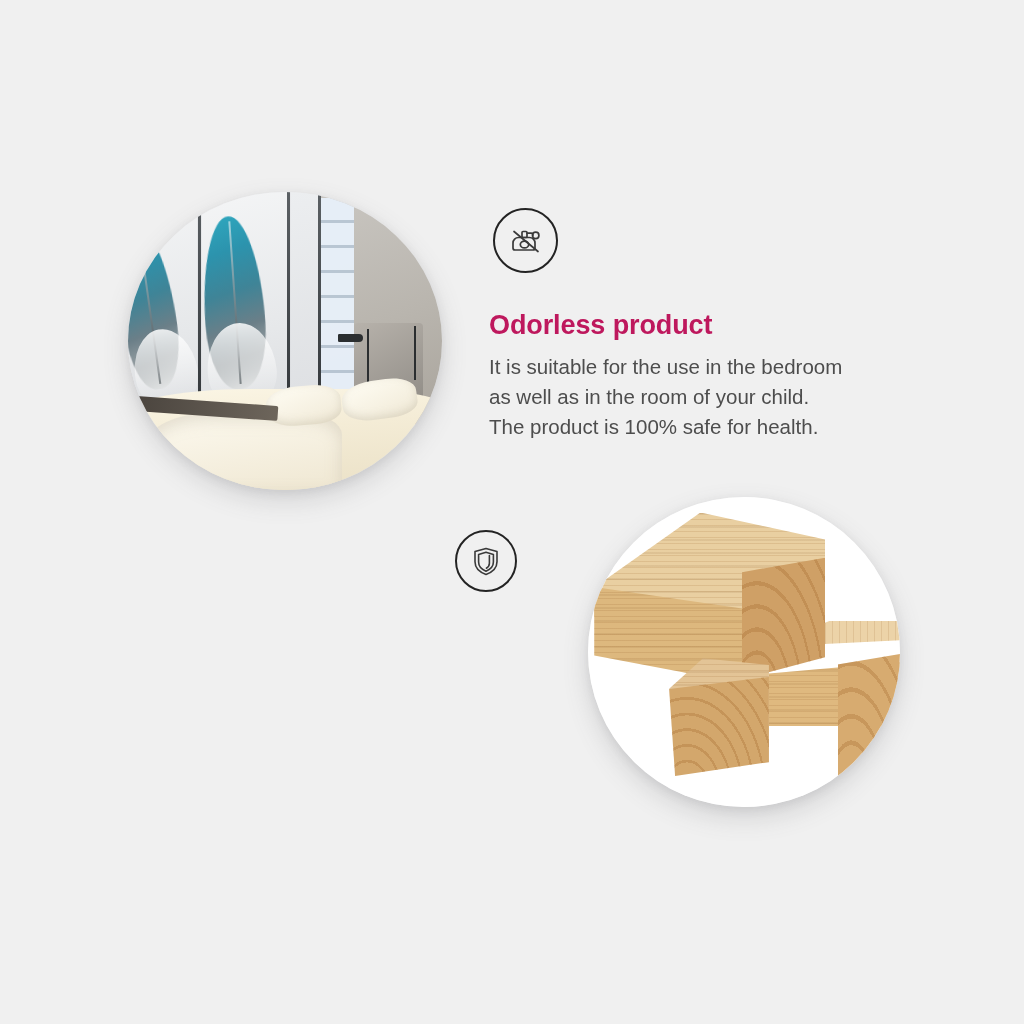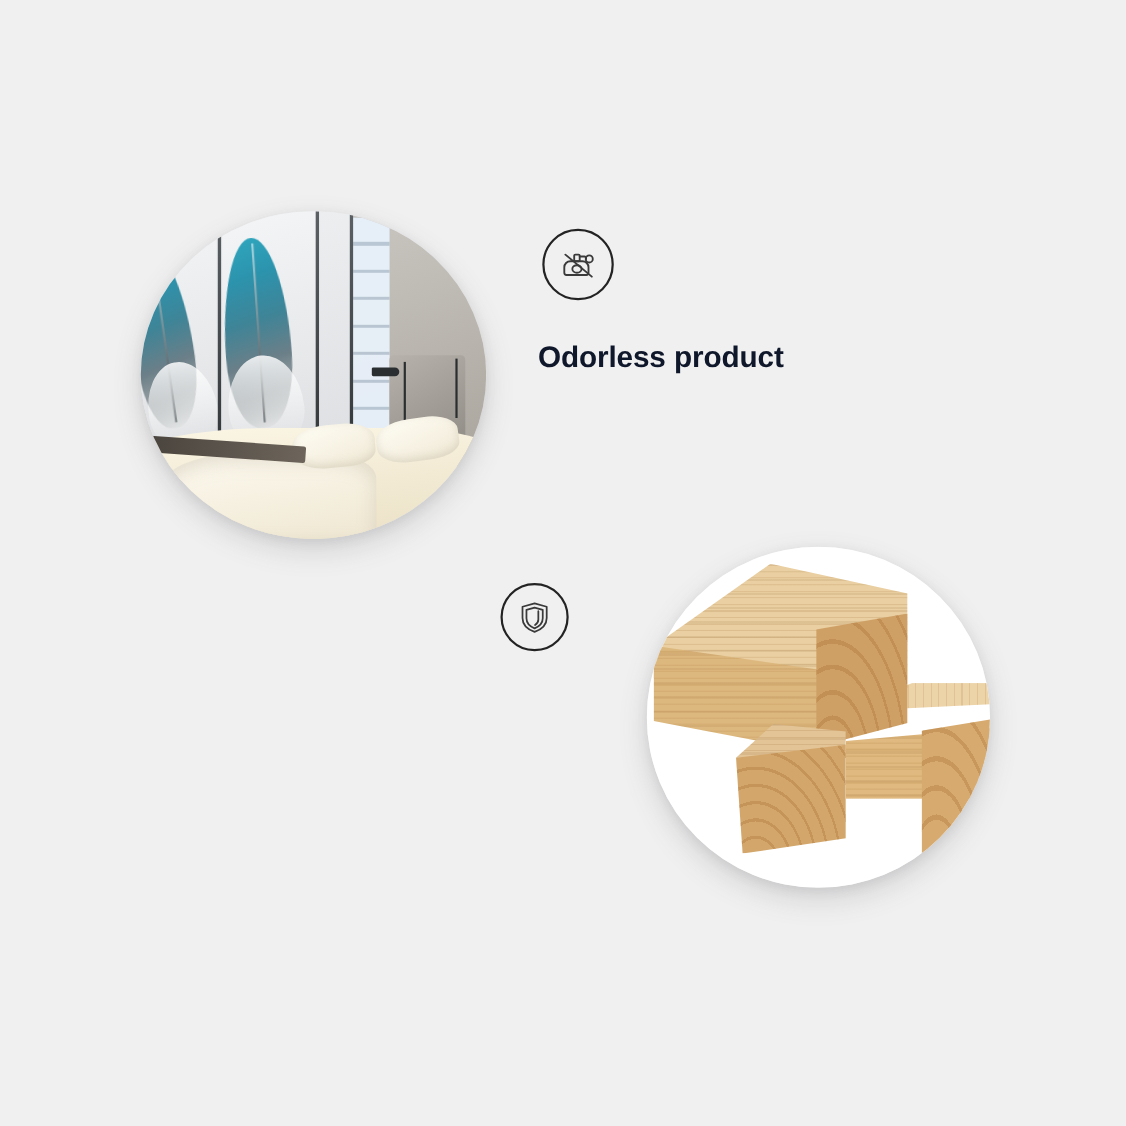--- a/index.html
+++ b/index.html
@@ -149,21 +149,21 @@
     box-sizing: border-box;
     display: flex;
     align-items: center;
     justify-content: center;
   }
   .icon-badge svg { display: block; }
 
   
   .feature-text { position: absolute; }
   .feature-title {
-    color: #0f172a;
+    color: #be185d;
     font-size: 27px;
     font-weight: bold;
     letter-spacing: -0.1px;
     margin: 0 0 11px 0;
     white-space: nowrap;
   }
   .feature-desc {
     color: #4d4d4d;
     font-size: 20.5px;
     line-height: 30px;
@@ -221,20 +221,23 @@
       <rect x="16" y="10.5" width="5" height="6" rx="1"></rect>
       <path d="M21 12.2 h4.2 a1.6 1.6 0 0 1 1.6 1.6 v0.6"></path>
       <circle cx="29.7" cy="14.4" r="3.2"></circle>
       <ellipse cx="18.5" cy="23.5" rx="4.2" ry="3.4"></ellipse>
       <line x1="8" y1="10.5" x2="32" y2="30.5"></line>
     </svg>
   </div>
 
   <div class="feature-text" id="odorless-text">
     <p class="feature-title">Odorless product</p>
+    <p class="feature-desc">It is suitable for the use in the bedroom
+as well as in the room of your child.
+The product is 100% safe for health.</p>
   </div>
 
   <div class="photo-circle" id="wood-photo">
     <div class="photo-inner">
       <div class="wood-bg"></div>
 
       <div class="beam" style="left:58%; top:40%; width:46%; height:34%;">
         <div class="beam-top grain-v" style="inset:0 0 58% 0; background-color:#ecd3a8;
                     clip-path:polygon(0% 58%, 42% 0%, 100% 0%, 100% 42%);"></div>
         <div class="beam-side grain-h" style="inset:34% 0 0 0; background-color:#dfb97f;

